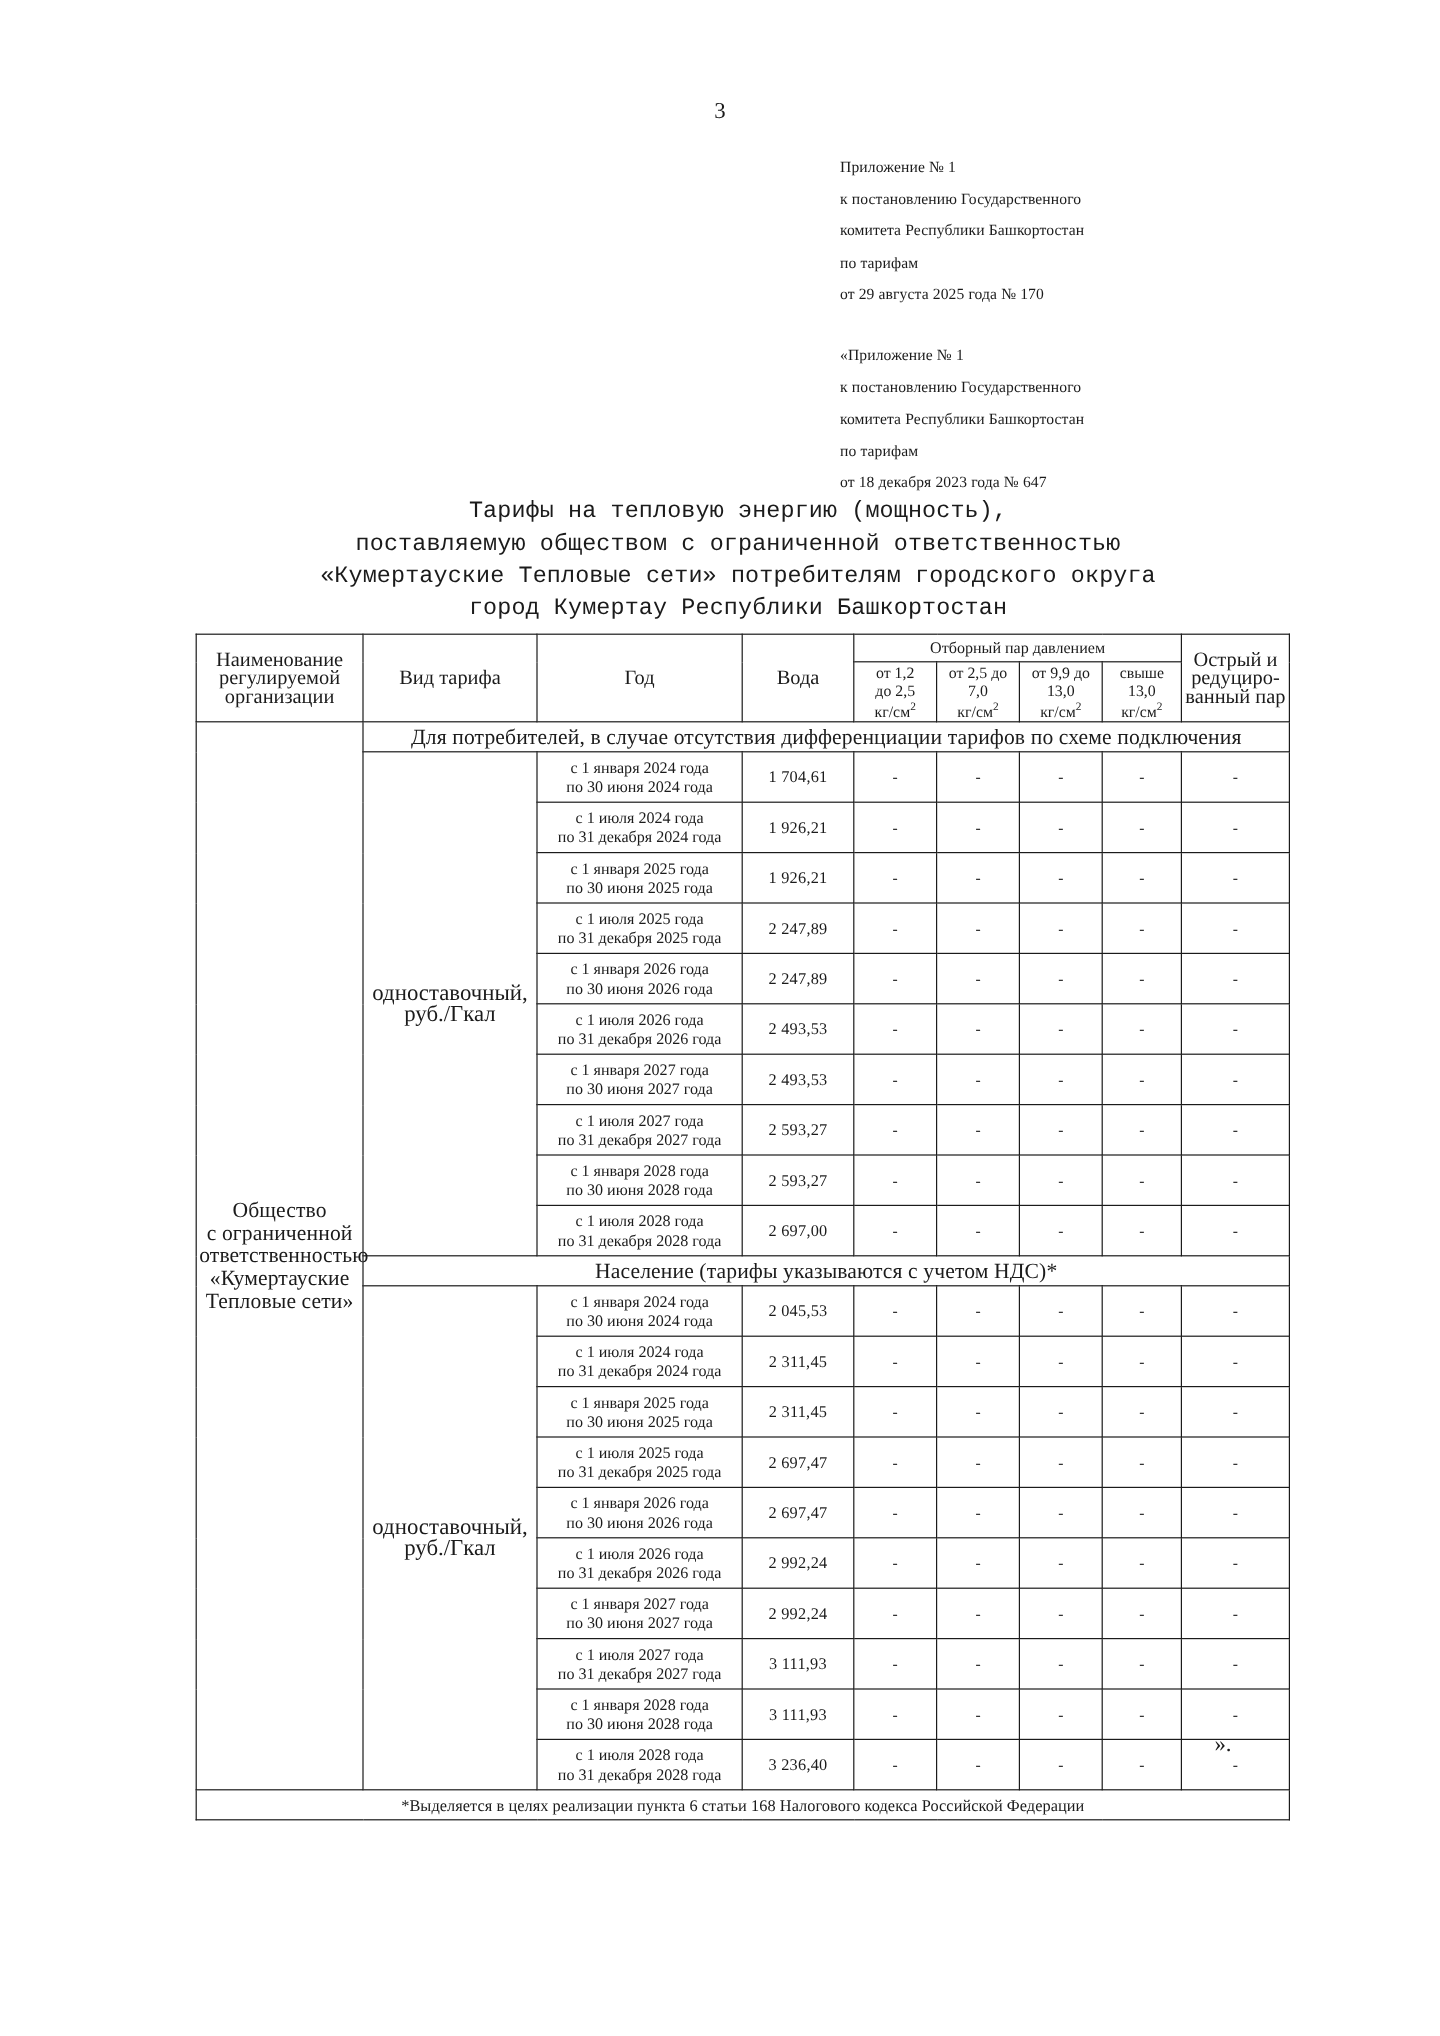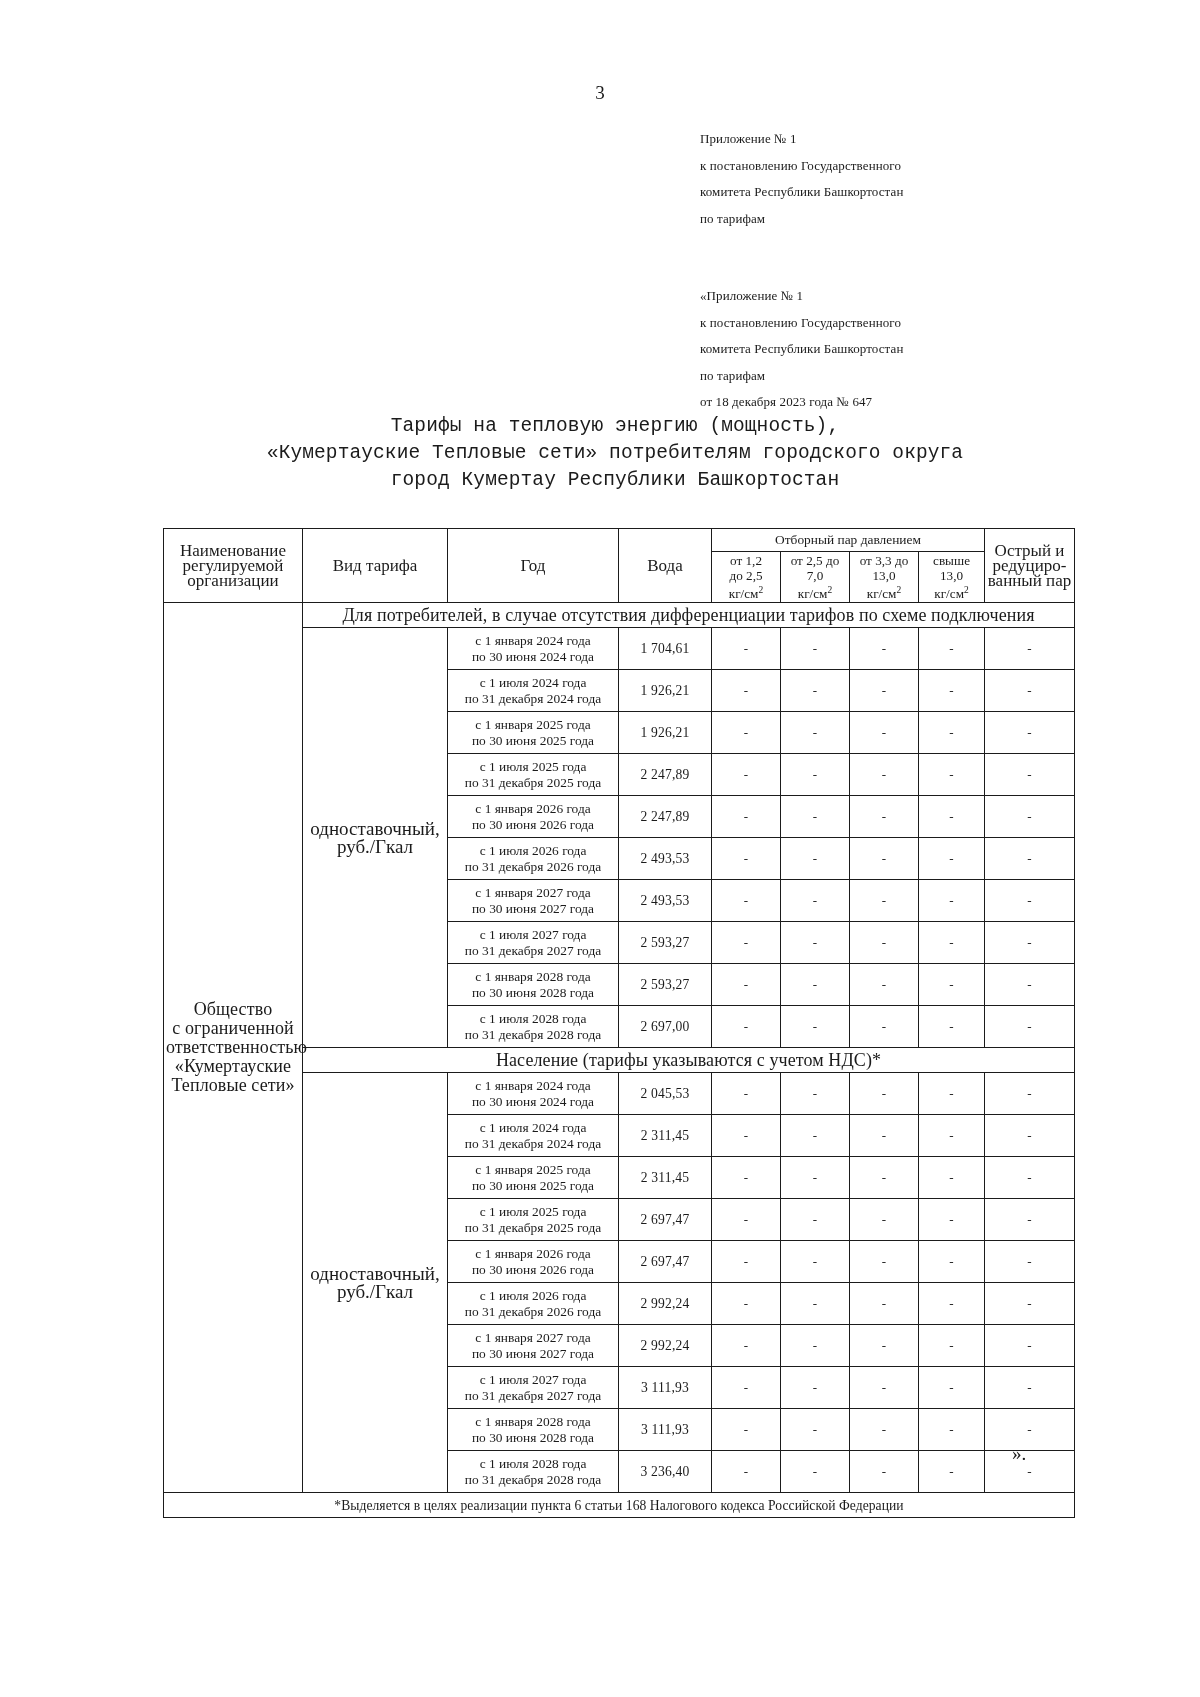--- a/index.html
+++ b/index.html
@@ -143,32 +143,34 @@
 
 <div class="page">
 
   <div class="page-number">3</div>
 
   <div class="ref-block ref-block-1">
     <div class="ref-line">Приложение № 1</div>
     <div class="ref-line">к постановлению Государственного</div>
     <div class="ref-line">комитета Республики Башкортостан</div>
     <div class="ref-line">по тарифам</div>
+    <div class="ref-line">от 29 августа 2025 года № 170</div>
   </div>
 
   <div class="ref-block ref-block-2">
     <div class="ref-line">«Приложение № 1</div>
     <div class="ref-line">к постановлению Государственного</div>
     <div class="ref-line">комитета Республики Башкортостан</div>
     <div class="ref-line">по тарифам</div>
     <div class="ref-line">от 18 декабря 2023 года № 647</div>
   </div>
 
   <div class="doc-title">
     <div>Тарифы на тепловую энергию (мощность),</div>
+    <div>поставляемую обществом с ограниченной ответственностью</div>
     <div>«Кумертауские Тепловые сети» потребителям городского округа</div>
     <div>город Кумертау Республики Башкортостан</div>
   </div>
 
   <div class="tbl-wrap">
     <table class="tariffs">
       <colgroup>
         <col class="col-org">
           <col class="col-kind">
           <col class="col-year">
@@ -201,21 +203,21 @@
             <div>от 1,2</div>
             <div>до 2,5</div>
             <div><span>кг/см</span><sup>2</sup></div>
           </th>
           <th class="hdr-press">
             <div>от 2,5 до</div>
             <div>7,0</div>
             <div><span>кг/см</span><sup>2</sup></div>
           </th>
           <th class="hdr-press">
-            <div>от 3,3 до</div>
+            <div>от 9,9 до</div>
             <div>13,0</div>
             <div><span>кг/см</span><sup>2</sup></div>
           </th>
           <th class="hdr-press">
             <div>свыше</div>
             <div>13,0</div>
             <div><span>кг/см</span><sup>2</sup></div>
           </th>
         </tr>
       </thead>

